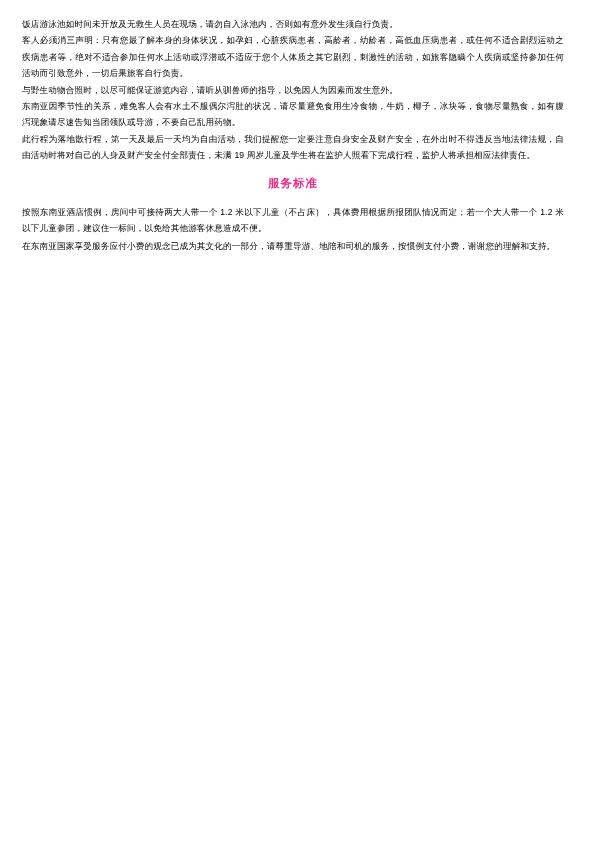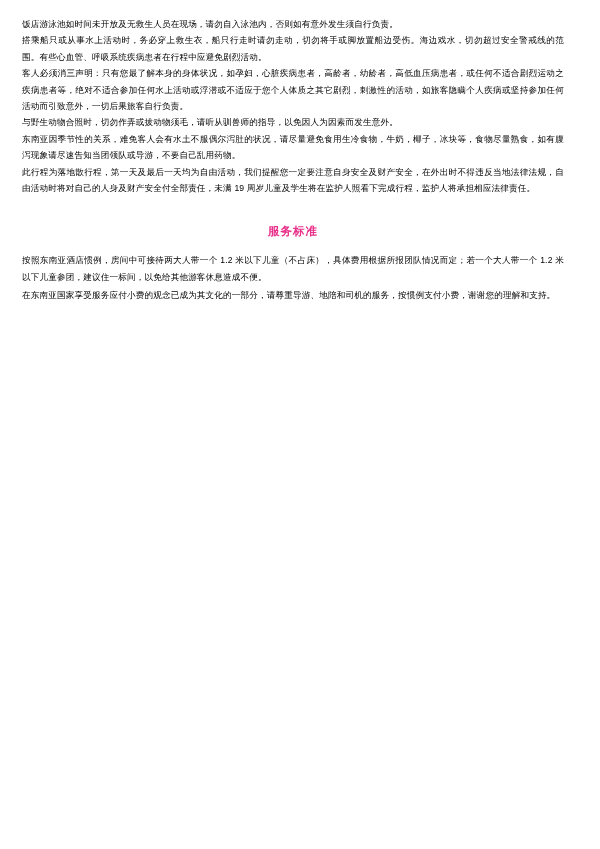--- a/index.html
+++ b/index.html
@@ -32,34 +32,33 @@
   }
   .block {
     margin-bottom: 0;
   }
   .section-title {
     text-align: center;
     color: #e8308a;
     font-weight: bold;
     font-size: 11.5px;
     letter-spacing: 1px;
-    margin: 28px 0 9px 0;
+    margin: 12px 0 9px 0;
   }
   .spacer-2 { height: 2px; }
 </style>
 </head>
 <body>
 
 <div class="page">
 
   <div class="block">
     <p class="para">饭店游泳池如时间未开放及无救生人员在现场，请勿自入泳池内，否则如有意外发生须自行负责。</p>
-    <p class="para">搭乘船只或从事水上活动时，务必穿上救生衣，船只行走时请勿走动，切勿将手或脚放置船边受伤。海边戏水，切勿超过安全警戒线的范围。有些心血管、呼吸系统疾病患者在行程中应避免剧烈活动。</p>
     <p class="para">客人必须消三声明：只有您最了解本身的身体状况，如孕妇，心脏疾病患者，高龄者，幼龄者，高低血压病患者，或任何不适合剧烈运动之疾病患者等，绝对不适合参加任何水上活动或浮潜或不适应于您个人体质之其它剧烈，刺激性的活动，如旅客隐瞒个人疾病或坚持参加任何活动而引致意外，一切后果旅客自行负责。</p>
-    <p class="para">与野生动物合照时，切勿作弄或拔动物须毛，请听从驯兽师的指导，以免因人为因素而发生意外。</p>
+    <p class="para">与野生动物合照时，以尽可能保证游览内容，请听从驯兽师的指导，以免因人为因素而发生意外。</p>
     <p class="para">东南亚因季节性的关系，难免客人会有水土不服偶尔泻肚的状况，请尽量避免食用生冷食物，牛奶，椰子，冰块等，食物尽量熟食，如有腹泻现象请尽速告知当团领队或导游，不要自己乱用药物。</p>
     <p class="para">此行程为落地散行程，第一天及最后一天均为自由活动，我们提醒您一定要注意自身安全及财产安全，在外出时不得违反当地法律法规，自由活动时将对自己的人身及财产安全付全部责任，未满 19 周岁儿童及学生将在监护人照看下完成行程，监护人将承担相应法律责任。</p>
   </div>
 
   <div class="section-title">服务标准</div>
 
   <div class="block">
     <div class="spacer-2"></div>
     <div class="spacer-2"></div>
     <p class="para">按照东南亚酒店惯例，房间中可接待两大人带一个 1.2 米以下儿童（不占床），具体费用根据所报团队情况而定；若一个大人带一个 1.2 米以下儿童参团，建议住一标间，以免给其他游客休息造成不便。</p>

